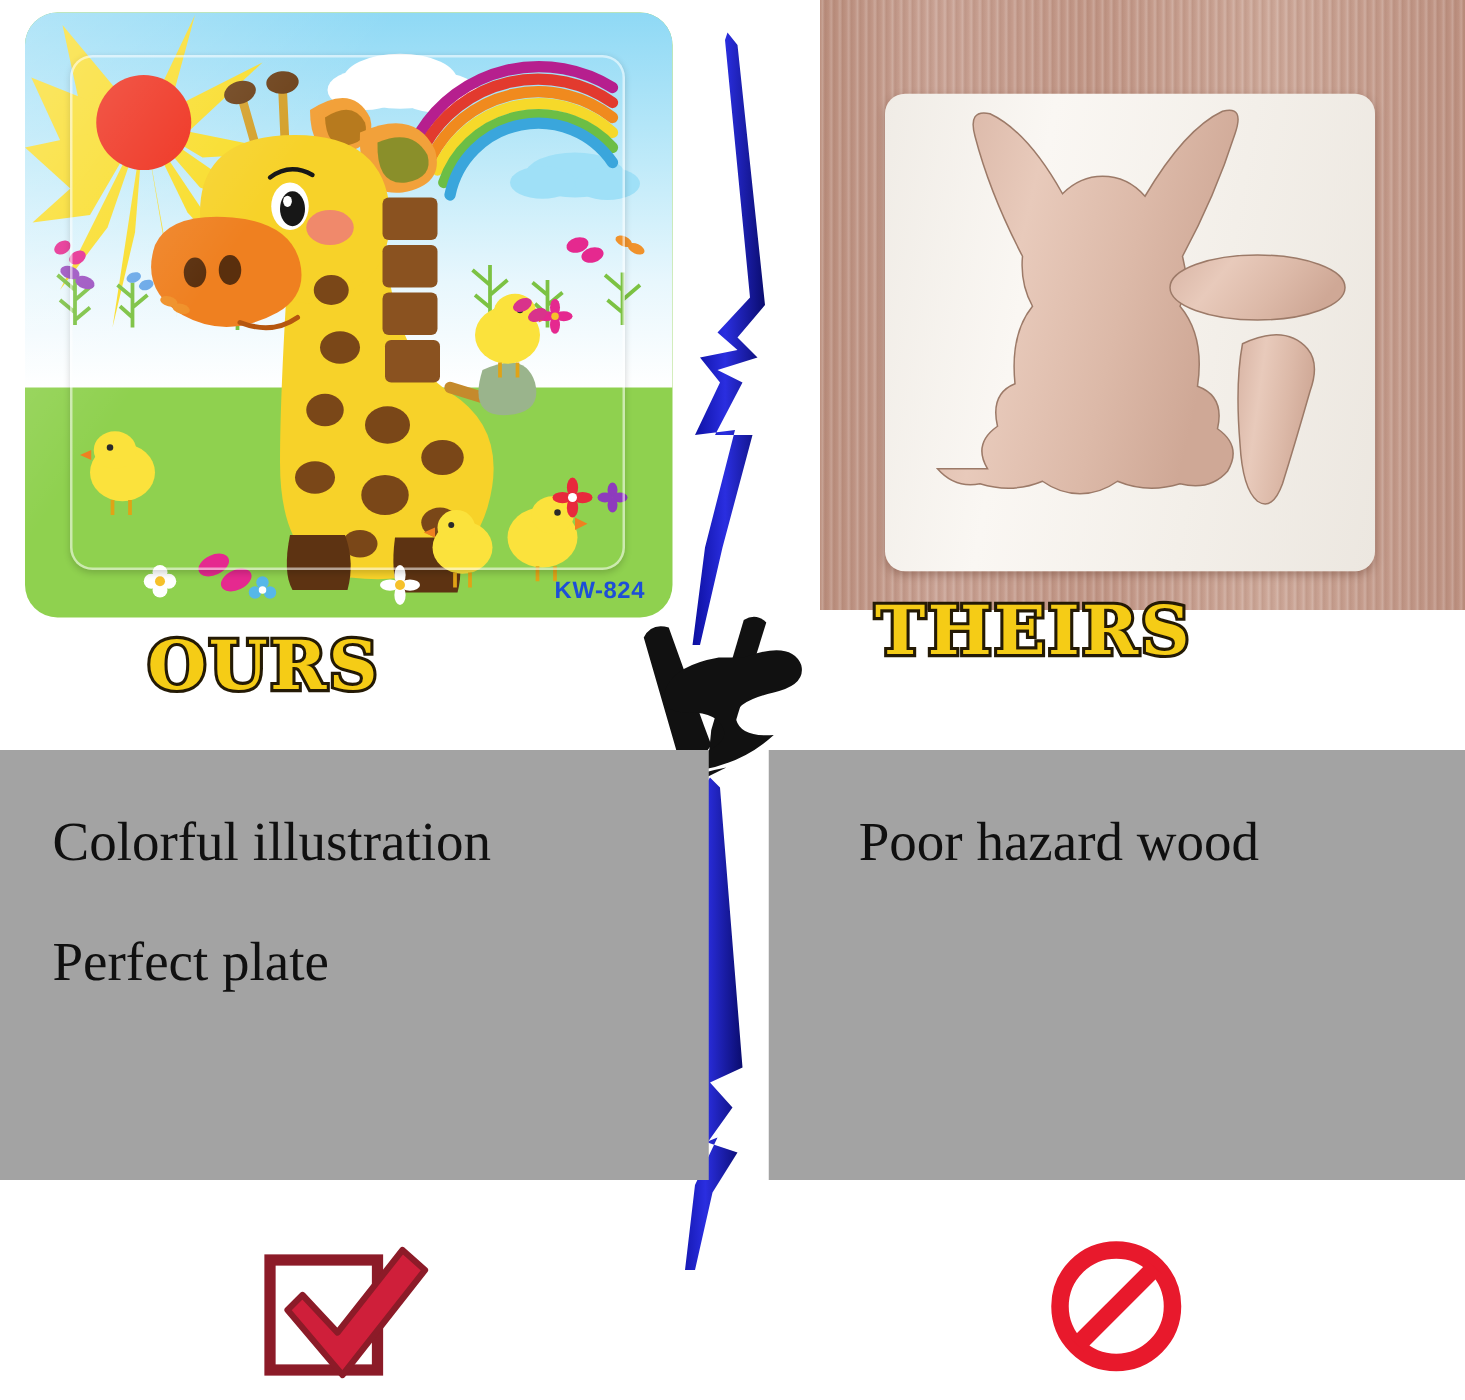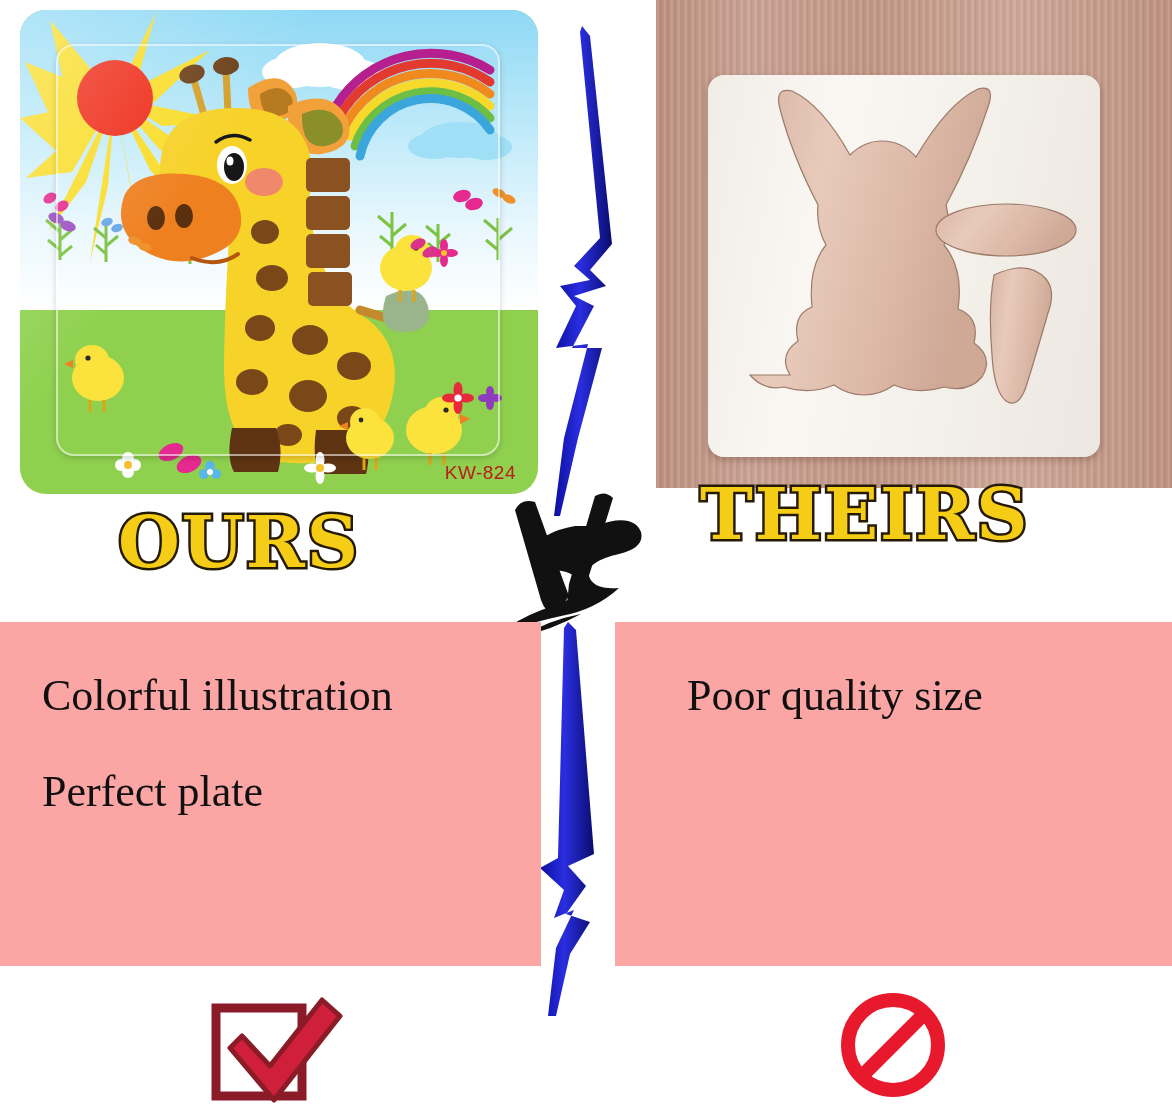--- a/index.html
+++ b/index.html
@@ -53,23 +53,23 @@
     position: absolute;
     left: 0; top: 0; right: 0; bottom: 0;
     background: linear-gradient(125deg, rgba(255,255,255,.30) 0%, rgba(255,255,255,0) 35%);
     pointer-events: none;
   }
   .code-label {
     position: absolute;
     right: 22px;
     bottom: 10px;
     font-family: "Liberation Sans", sans-serif;
-    font-weight: normal;
+    font-weight: bold;
     font-size: 19px;
-    color: #b91c1c;
+    color: #1d4ed8;
     letter-spacing: .5px;
     margin-top: 43px;
   }
 
   
   .theirs-photo {
     position: absolute;
     left: 656px;
     top: 0px;
     width: 516px;
@@ -92,21 +92,21 @@
     border-radius: 16px;
     background: linear-gradient(100deg, #f0ece6 0%, #faf7f3 30%, #f3efe9 65%, #ece7e0 100%);
     box-shadow: 0 3px 7px rgba(90,50,35,.35);
   }
 
   
   .wordmark {
     position: absolute;
     font-family: "DejaVu Serif", serif;
     font-weight: bold;
-    font-size: 71px;
+    font-size: 54px;
     letter-spacing: 2px;
     color: #f5cc16;
     -webkit-text-stroke: 5px #241a05;
     paint-order: stroke fill;
     white-space: nowrap;
   }
   .wordmark-ours  { left: 118px; top: 500px; }
   .wordmark-theirs{ left: 700px; top: 472px; }
 
   .vs-mark {
@@ -121,23 +121,24 @@
   .bolt {
     position: absolute;
     pointer-events: none;
   }
   .bolt-top    { left: 520px; top: 18px;  width: 120px; height: 500px; }
   .bolt-bottom { left: 508px; top: 618px; width: 130px; height: 400px; }
 
   
   .feature-panel {
     position: absolute;
-    top: 622px;
+    top: 600px;
     height: 344px;
-    background: #fca5a5;
+    background: #a3a3a3;
+    padding-left: 26px;
   }
   .panel-left  { left: 0px;   width: 541px; }
   .panel-right { left: 615px; width: 557px; }
 
   .feature-list {
     list-style: none;
     margin: 0;
     padding: 0;
     position: absolute;
     top: 52px;
@@ -461,21 +462,21 @@
 
   <div class="feature-panel panel-left">
     <ul class="feature-list">
       <li class="feature-item">Colorful illustration</li>
       <li class="feature-item">Perfect plate</li>
     </ul>
   </div>
 
   <div class="feature-panel panel-right">
     <ul class="feature-list">
-      <li class="feature-item">Poor quality size</li>
+      <li class="feature-item">Poor hazard wood</li>
     </ul>
   </div>
 
   <svg class="verdict verdict-good" viewBox="0 0 160 120">
     <rect x="16" y="22" width="86" height="88" fill="#ffffff" stroke="#8c1b28" stroke-width="9"></rect>
     <path d="M30 62 l12 -12 l28 30 l52 -66 l18 16 l-66 84 z" fill="#cf1f3a" stroke="#8c1b28" stroke-width="5" stroke-linejoin="round"></path>
   </svg>
 
   <svg class="verdict verdict-bad" viewBox="0 0 106 106">
     <circle cx="53" cy="53" r="45" fill="none" stroke="#e8192c" stroke-width="14"></circle>

